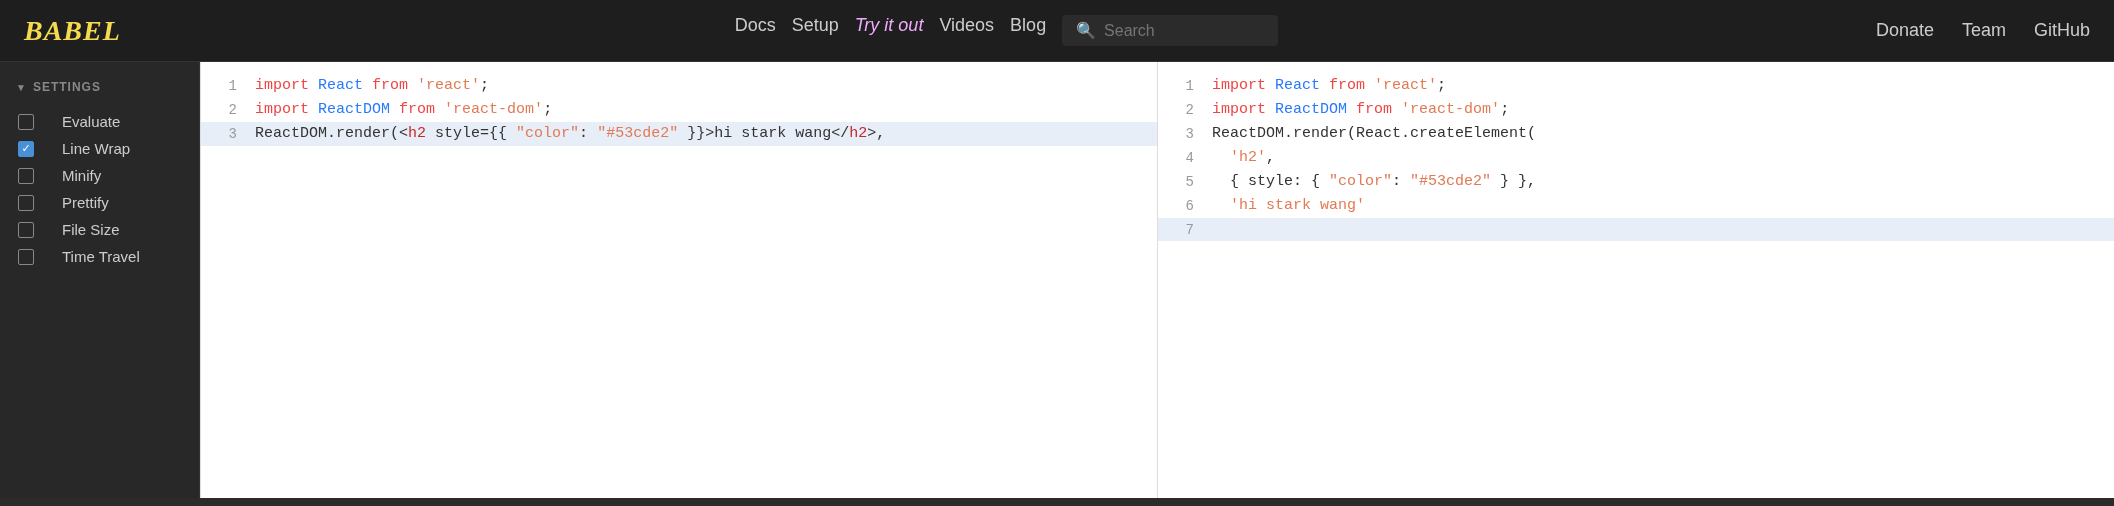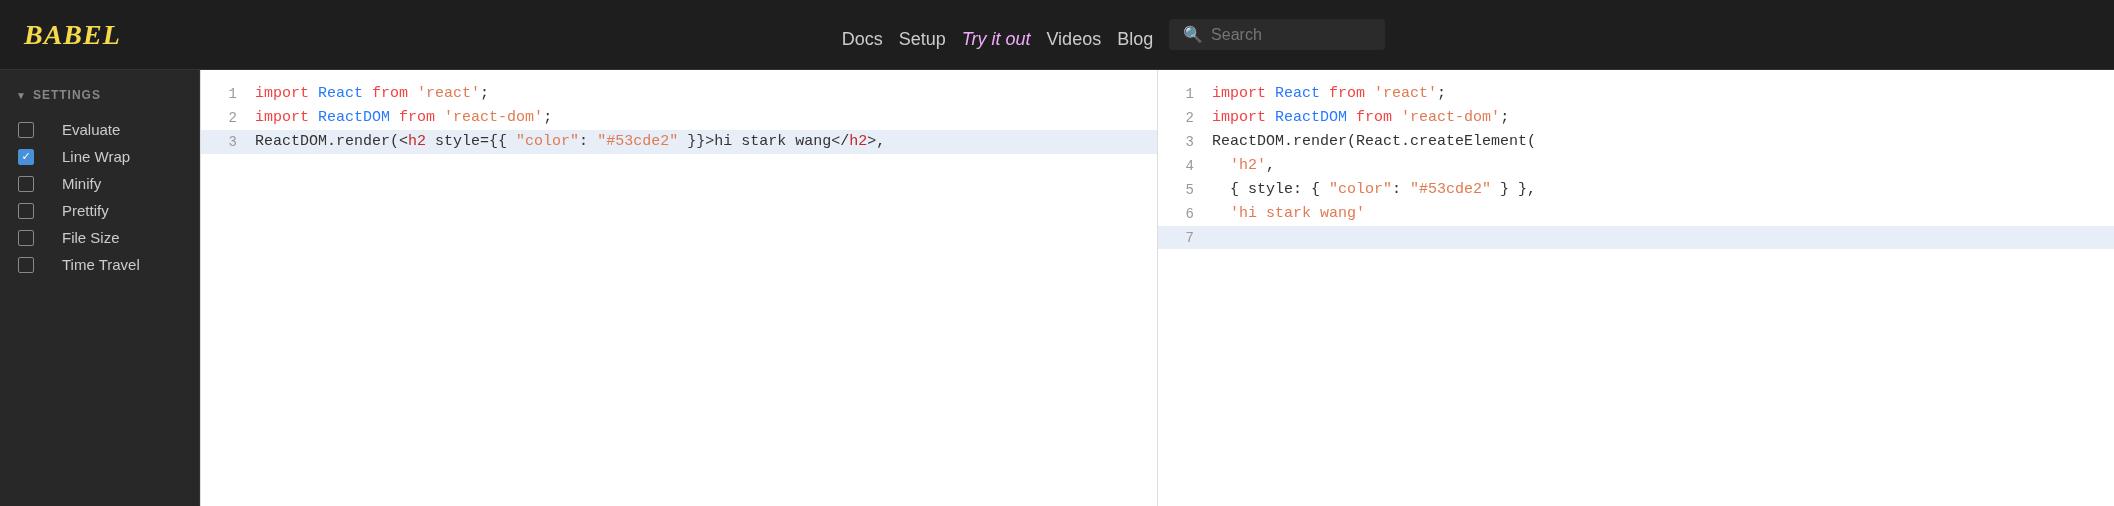--- a/index.html
+++ b/index.html
@@ -4,35 +4,35 @@
   <style>
     * { box-sizing: border-box; margin: 0; padding: 0; }
     body { font-family: -apple-system, BlinkMacSystemFont, 'Segoe UI', sans-serif; background: #2b2b2b; color: #ccc; }
 
     
     nav {
       background: #1e1e1e;
       display: flex;
       align-items: center;
       padding: 0 24px;
-      height: 70px;
+      height: 62px;
       border-bottom: 1px solid #333;
     }
     .nav-logo {
       font-size: 28px;
       font-weight: 900;
       font-style: italic;
       color: #f5d94e;
       letter-spacing: 1px;
       margin-right: 40px;
       font-family: Georgia, serif;
     }
     .nav-links {
       display: flex;
-      align-items: flex-end;
+      align-items: flex-start;
       gap: 16px;
       flex: 1;
       justify-content: center;
     }
     .nav-link {
       color: #ccc;
       text-decoration: none;
       font-size: 18px;
       cursor: pointer;
     }
@@ -184,20 +184,25 @@
     <a class="nav-link">Docs</a>
     <a class="nav-link">Setup</a>
     <a class="nav-link active">Try it out</a>
     <a class="nav-link">Videos</a>
     <a class="nav-link">Blog</a>
     <div class="nav-search">
       <span style="color:#ccc;font-size:16px;">🔍</span>
       <input type="text" placeholder="Search" style="">
     </div>
   </div>
+  <div class="nav-right">
+    <a class="nav-right-link">Donate</a>
+    <a class="nav-right-link">Team</a>
+    <a class="nav-right-link">GitHub</a>
+  </div>
 </nav>
 
 <div class="main">
 
   <div class="sidebar">
     <div class="sidebar-title">
       <span class="sidebar-chevron">▼</span>
       <span>SETTINGS</span>
     </div>
     <div class="sidebar-item">

